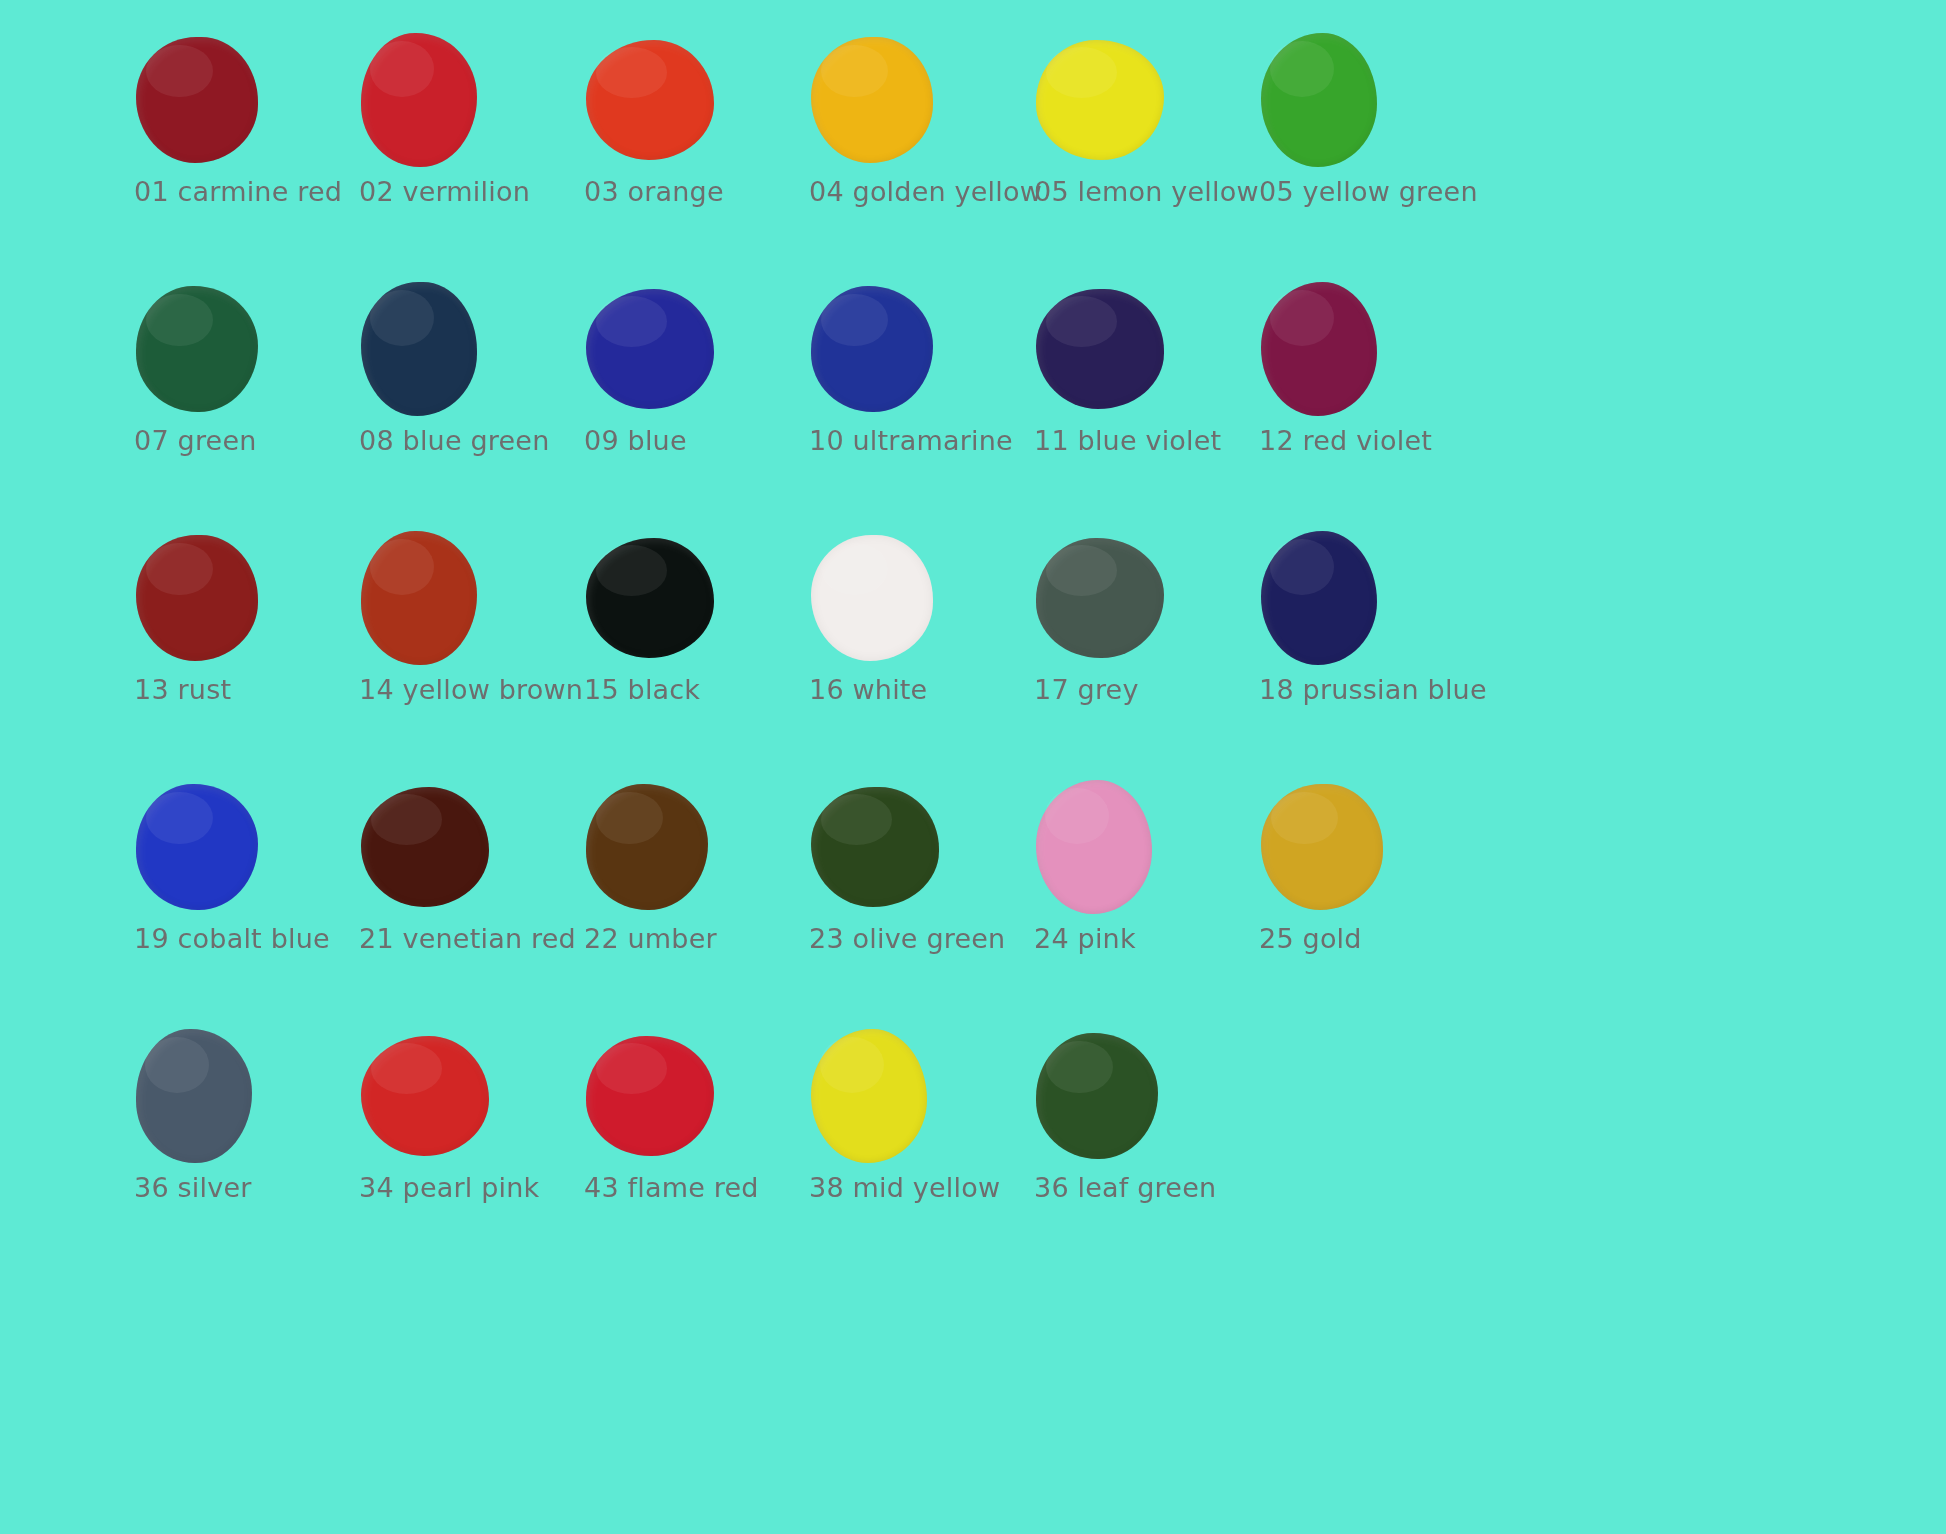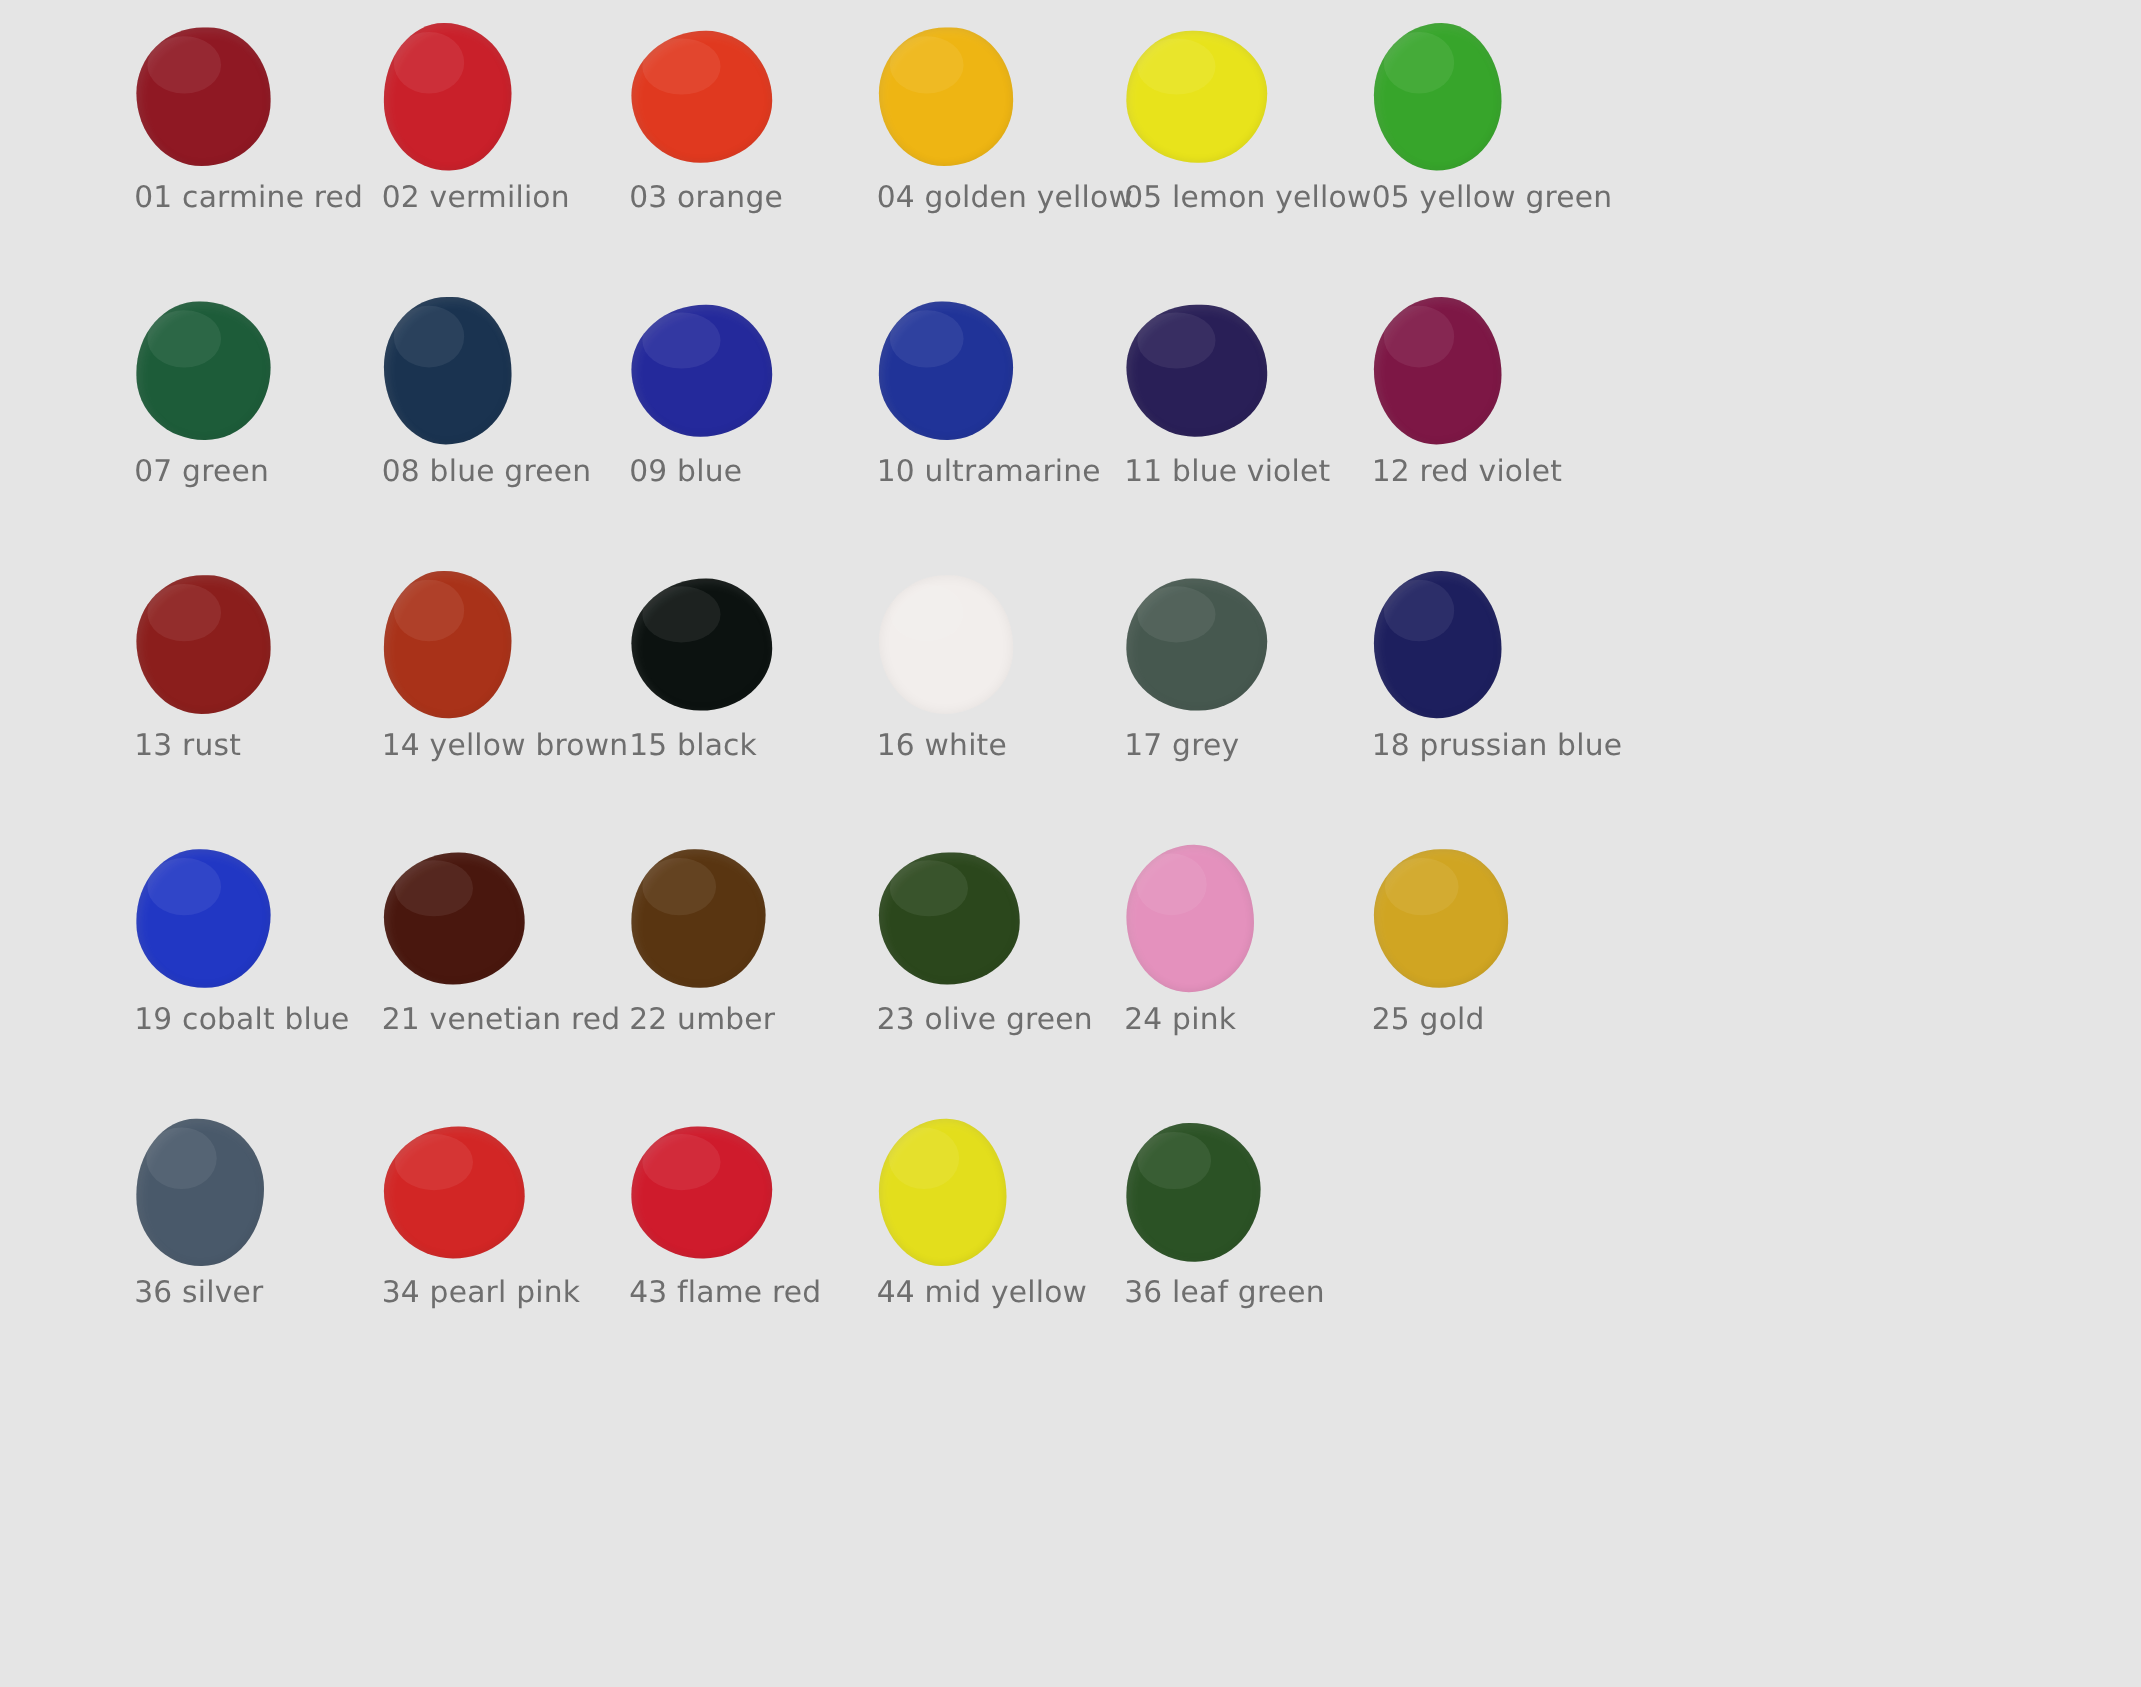--- a/index.html
+++ b/index.html
@@ -10,22 +10,22 @@
   body {
     width: 1946px;
     height: 1534px;
     font-family: "DejaVu Sans", "Liberation Sans", sans-serif;
     overflow: hidden;
   }
   #chart {
     position: relative;
     width: 1946px;
     height: 1534px;
-    background: #e5e5e5;
-    padding: 0;
+    background: #5eead4;
+    padding: 12px;
     box-sizing: border-box;
   }
   .grid {
     display: grid;
     grid-template-columns: repeat(6, 225px);
     grid-auto-rows: 249px;
     column-gap: 0px;
     row-gap: 0px;
     padding-left: 108px;
     padding-top: 16px;
@@ -257,21 +257,21 @@
       <div class="cell">
         <div class="swatch-wrap">
           <div class="swatch v2 wide" title="43 flame red" style="background: rgb(207, 27, 44);"></div>
         </div>
         <div class="caption">43 flame red</div>
       </div>
       <div class="cell">
         <div class="swatch-wrap">
           <div class="swatch v3 tall" title="44 mid yellow" style="background: rgb(227, 222, 28);"></div>
         </div>
-        <div class="caption">44 mid yellow</div>
+        <div class="caption">38 mid yellow</div>
       </div>
       <div class="cell">
         <div class="swatch-wrap">
           <div class="swatch v2 " title="45 leaf green" style="background: rgb(43, 82, 37);"></div>
         </div>
         <div class="caption">36 leaf green</div>
       </div>
     </div>
 </div>
 

